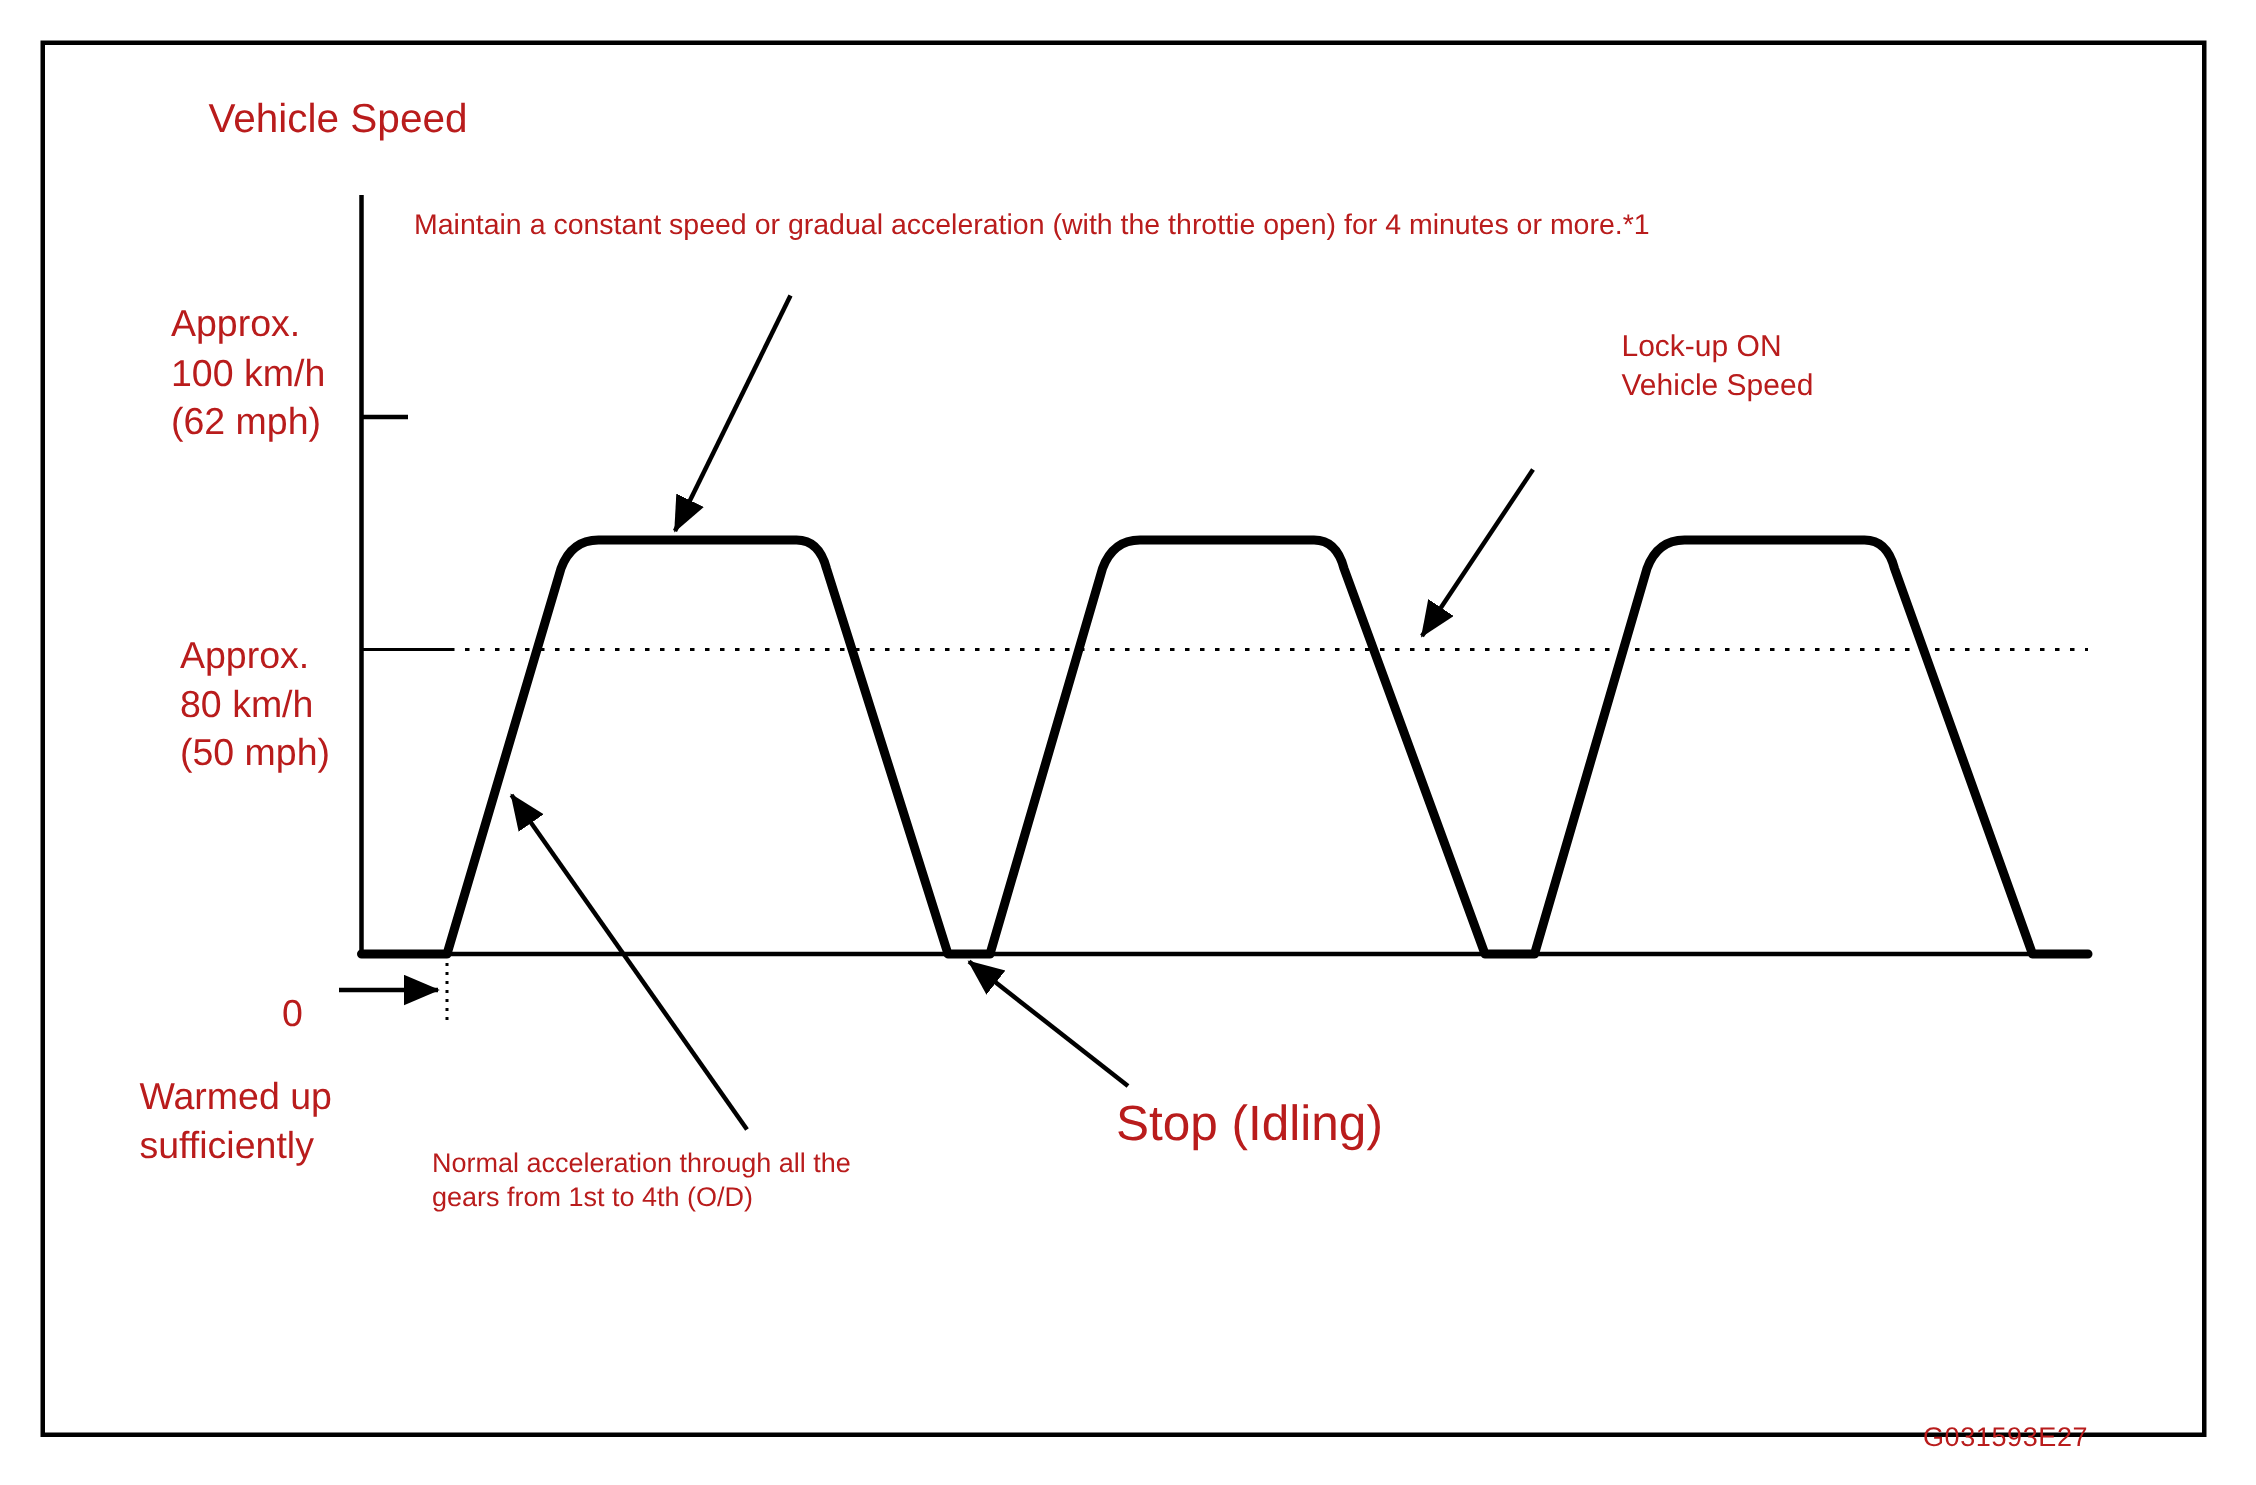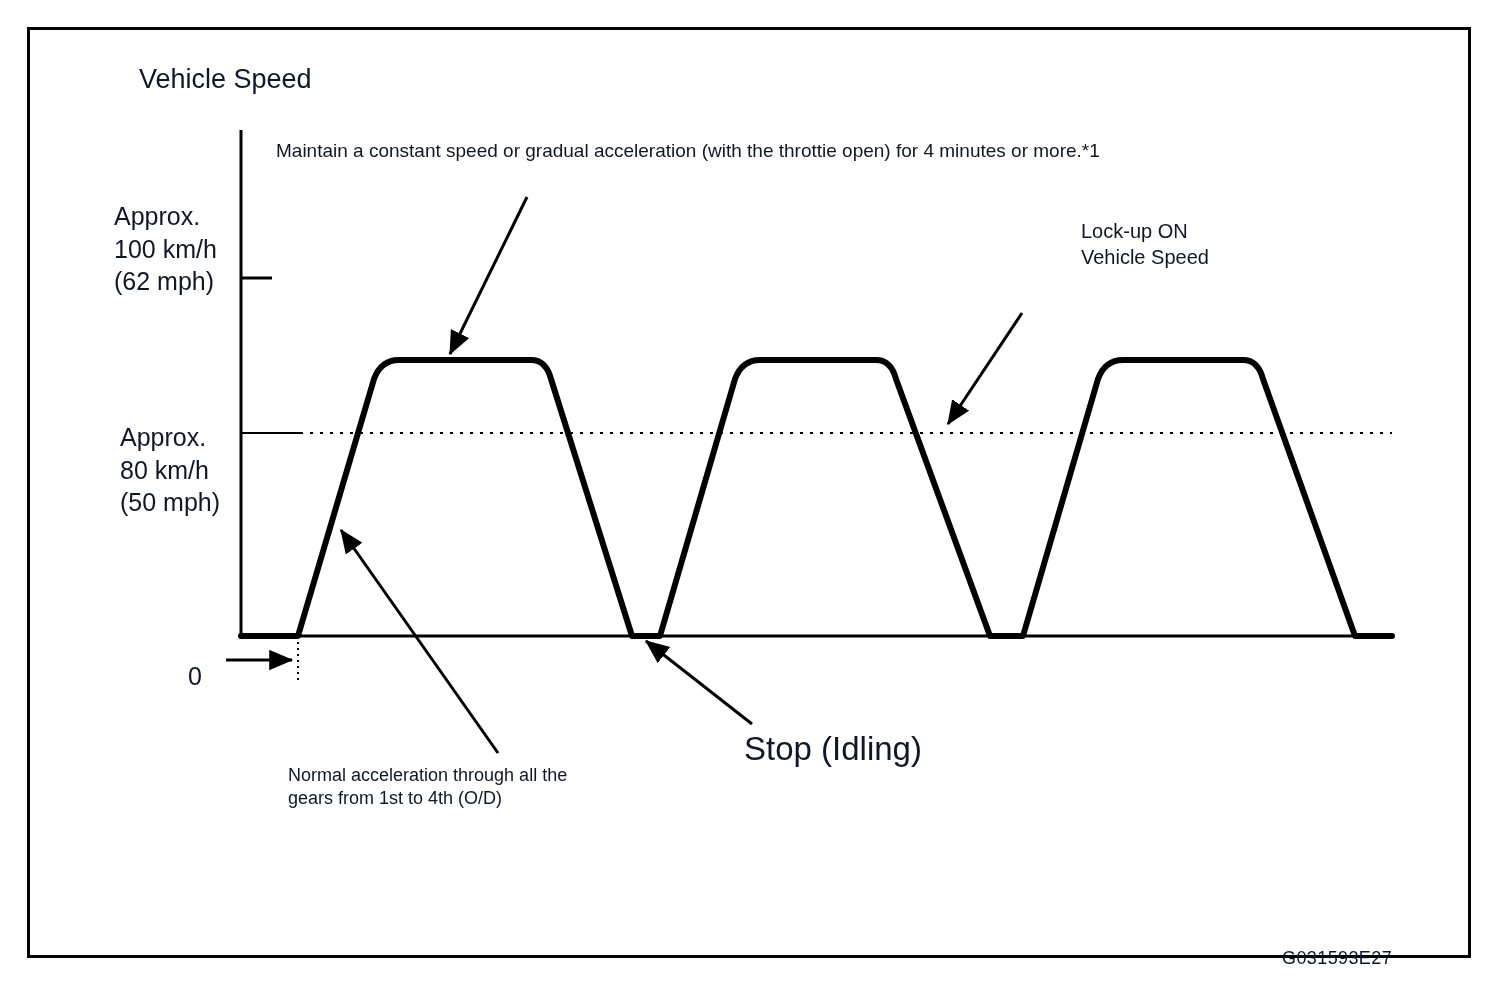--- a/index.html
+++ b/index.html
@@ -31,21 +31,21 @@
     position: absolute;
     left: 0;
     top: 0;
     width: 1504px;
     height: 990px;
   }
   .txt {
     position: absolute;
     white-space: pre;
     line-height: 1.30;
-    color: #0f172a;
+    color: #b91c1c;
   }
   #chart-title {
     left: 139px;
     top: 62px;
     font-size: 27px;
   }
   #note-constant-speed {
     left: 276px;
     top: 139px;
     font-size: 19px;
@@ -156,20 +156,22 @@
   <div class="txt" id="label-100kmh">Approx.
 100 km/h
 (62 mph)</div>
 
   <div class="txt" id="label-80kmh">Approx.
 80 km/h
 (50 mph)</div>
 
   <div class="txt" id="label-zero">0</div>
 
+  <div class="txt" id="label-warmed-up">Warmed up
+sufficiently</div>
 
   <div class="txt" id="label-lockup-on">Lock-up ON
 Vehicle Speed</div>
 
   <div class="txt" id="label-normal-accel">Normal acceleration through all the
 gears from 1st to 4th (O/D)</div>
 
   <div class="txt" id="label-stop-idling">Stop (Idling)</div>
 
   <div class="txt" id="figure-id">G031593E27</div>

